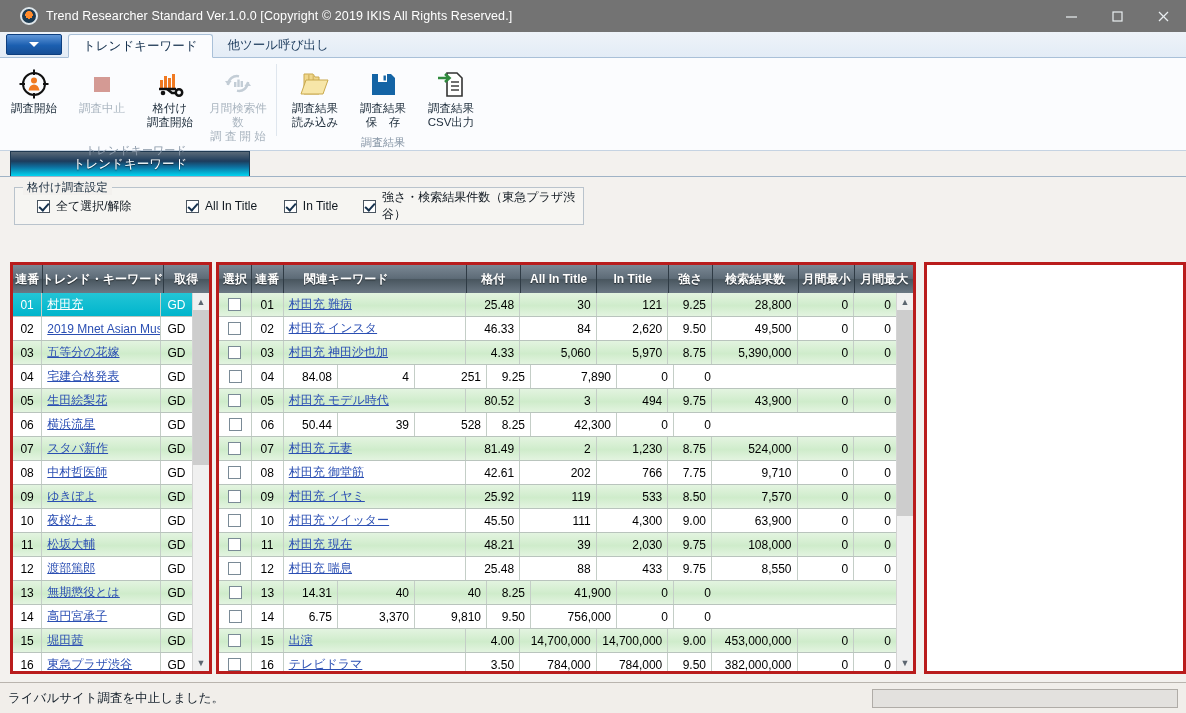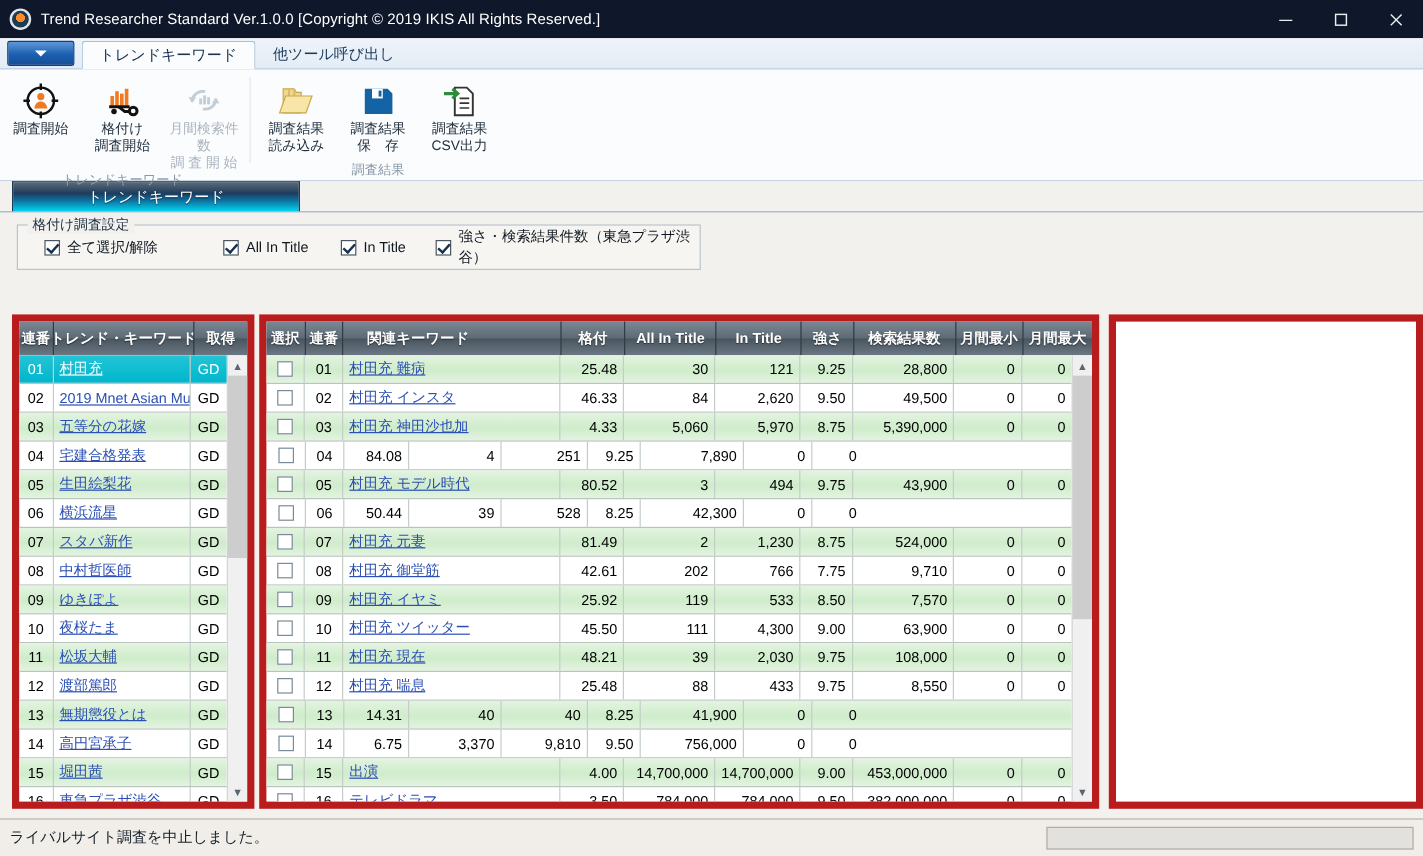--- a/index.html
+++ b/index.html
@@ -7,22 +7,22 @@
   body {
     width:1186px; height:713px; overflow:hidden;
     font-family:"Liberation Sans","DejaVu Sans",sans-serif;
     font-size:12px; background:#eceae6; color:#000;
     -webkit-font-smoothing:none;
   }
   #app { position:relative; width:1186px; height:713px; background:#f3f1ee; }
 
   
   .titlebar {
-    height:32px; background:#0f172a; display:flex; align-items:center;
-    padding-left:8px; color:#fff;
+    height:32px; background:#737373; display:flex; align-items:center;
+    padding-left:20px; color:#fff;
   }
   .app-logo {
     width:18px; height:18px; border-radius:50%;
     background:radial-gradient(circle at 50% 42%, #ff8a2b 0 34%, #1d3b52 36% 100%);
     border:2px solid #dfe6ea; position:relative; flex:none; margin-right:8px;
   }
   .title-text { font-size:12.5px; letter-spacing:.1px; white-space:nowrap; }
   .wincontrols { margin-left:auto; display:flex; height:32px; }
   .wc { width:46px; height:32px; display:flex; align-items:center; justify-content:center;
         color:#e9eef1; font-size:13px; }
@@ -72,21 +72,21 @@
   .gb-items { display:flex; align-items:center; height:100%; padding-left:22px; gap:0; }
   .cbx { display:flex; align-items:center; gap:6px; font-size:12px; color:#101820; }
   .box { width:13px; height:13px; border:1px solid #4a5560; background:#fff; position:relative; flex:none; }
   .box.checked::after {
     content:""; position:absolute; left:3px; top:0px; width:4px; height:8px;
     border:solid #16324f; border-width:0 2px 2px 0; transform:rotate(42deg);
   }
 
   
   .panels { position:absolute; left:10px; top:262px; right:0; height:412px; display:flex; }
-  .grid { background:#fff; border:6px solid #b91c1c; display:flex; flex-direction:column; }
+  .grid { background:#fff; border:3px solid #b91c1c; display:flex; flex-direction:column; }
   .ghead { display:flex; height:28px; flex:none;
            background:linear-gradient(180deg,#7b8894 0%,#5d6b77 48%,#49565f 52%,#6b7884 100%); }
   .ghead .hc { color:#fff; font-size:12px; font-weight:bold; display:flex; align-items:center;
                justify-content:center; border-right:1px solid #2f3b45;
                text-shadow:0 1px 1px rgba(0,0,0,.55); overflow:hidden; white-space:nowrap; }
   .gbody { flex:1; overflow:hidden; position:relative; }
   .grow { display:flex; height:24px; border-bottom:1px solid #b9c4bd; }
   .grow.alt { background:linear-gradient(180deg,#e3f4e0,#cfeccb 55%,#e3f4e0); }
   .grow.sel { background:linear-gradient(180deg,#23c5d6,#00b5cc); }
   .gcell { display:flex; align-items:center; border-right:1px solid #c4cec7; padding:0 5px;
@@ -172,20 +172,28 @@
                 <line x1="16" y1="25" x2="16" y2="30.5" stroke="#111" stroke-width="2"></line>
                 <line x1="1.5" y1="16" x2="7" y2="16" stroke="#111" stroke-width="2"></line>
                 <line x1="25" y1="16" x2="30.5" y2="16" stroke="#111" stroke-width="2"></line>
                 <circle cx="16" cy="12.5" r="3" fill="#f07a22"></circle>
                 <path d="M10.5 22.5c.6-4 2.7-6 5.5-6s4.9 2 5.5 6z" fill="#f07a22"></path>
               </svg>
             </div>
             <div class="lbl">調査開始</div>
           </div>
 
+          <div class="rbtn disabled">
+            <div class="ic">
+              <svg width="32" height="32" viewBox="0 0 32 32">
+                  <rect x="8" y="9" width="16" height="15" fill="#d49a94"></rect>
+                </svg>
+            </div>
+            <div class="lbl">調査中止</div>
+          </div>
 
           <div class="rbtn">
             <div class="ic">
               <svg width="32" height="32" viewBox="0 0 32 32">
                 <rect x="6" y="12" width="3" height="8" fill="#f07a22"></rect>
                 <rect x="10" y="8" width="3" height="12" fill="#f07a22"></rect>
                 <rect x="14" y="10" width="3" height="10" fill="#f07a22"></rect>
                 <rect x="18" y="6" width="3" height="14" fill="#f07a22"></rect>
                 <path d="M5 21h17" stroke="#111" stroke-width="2.5"></path>
                 <circle cx="9" cy="25" r="2.3" fill="#111"></circle>

